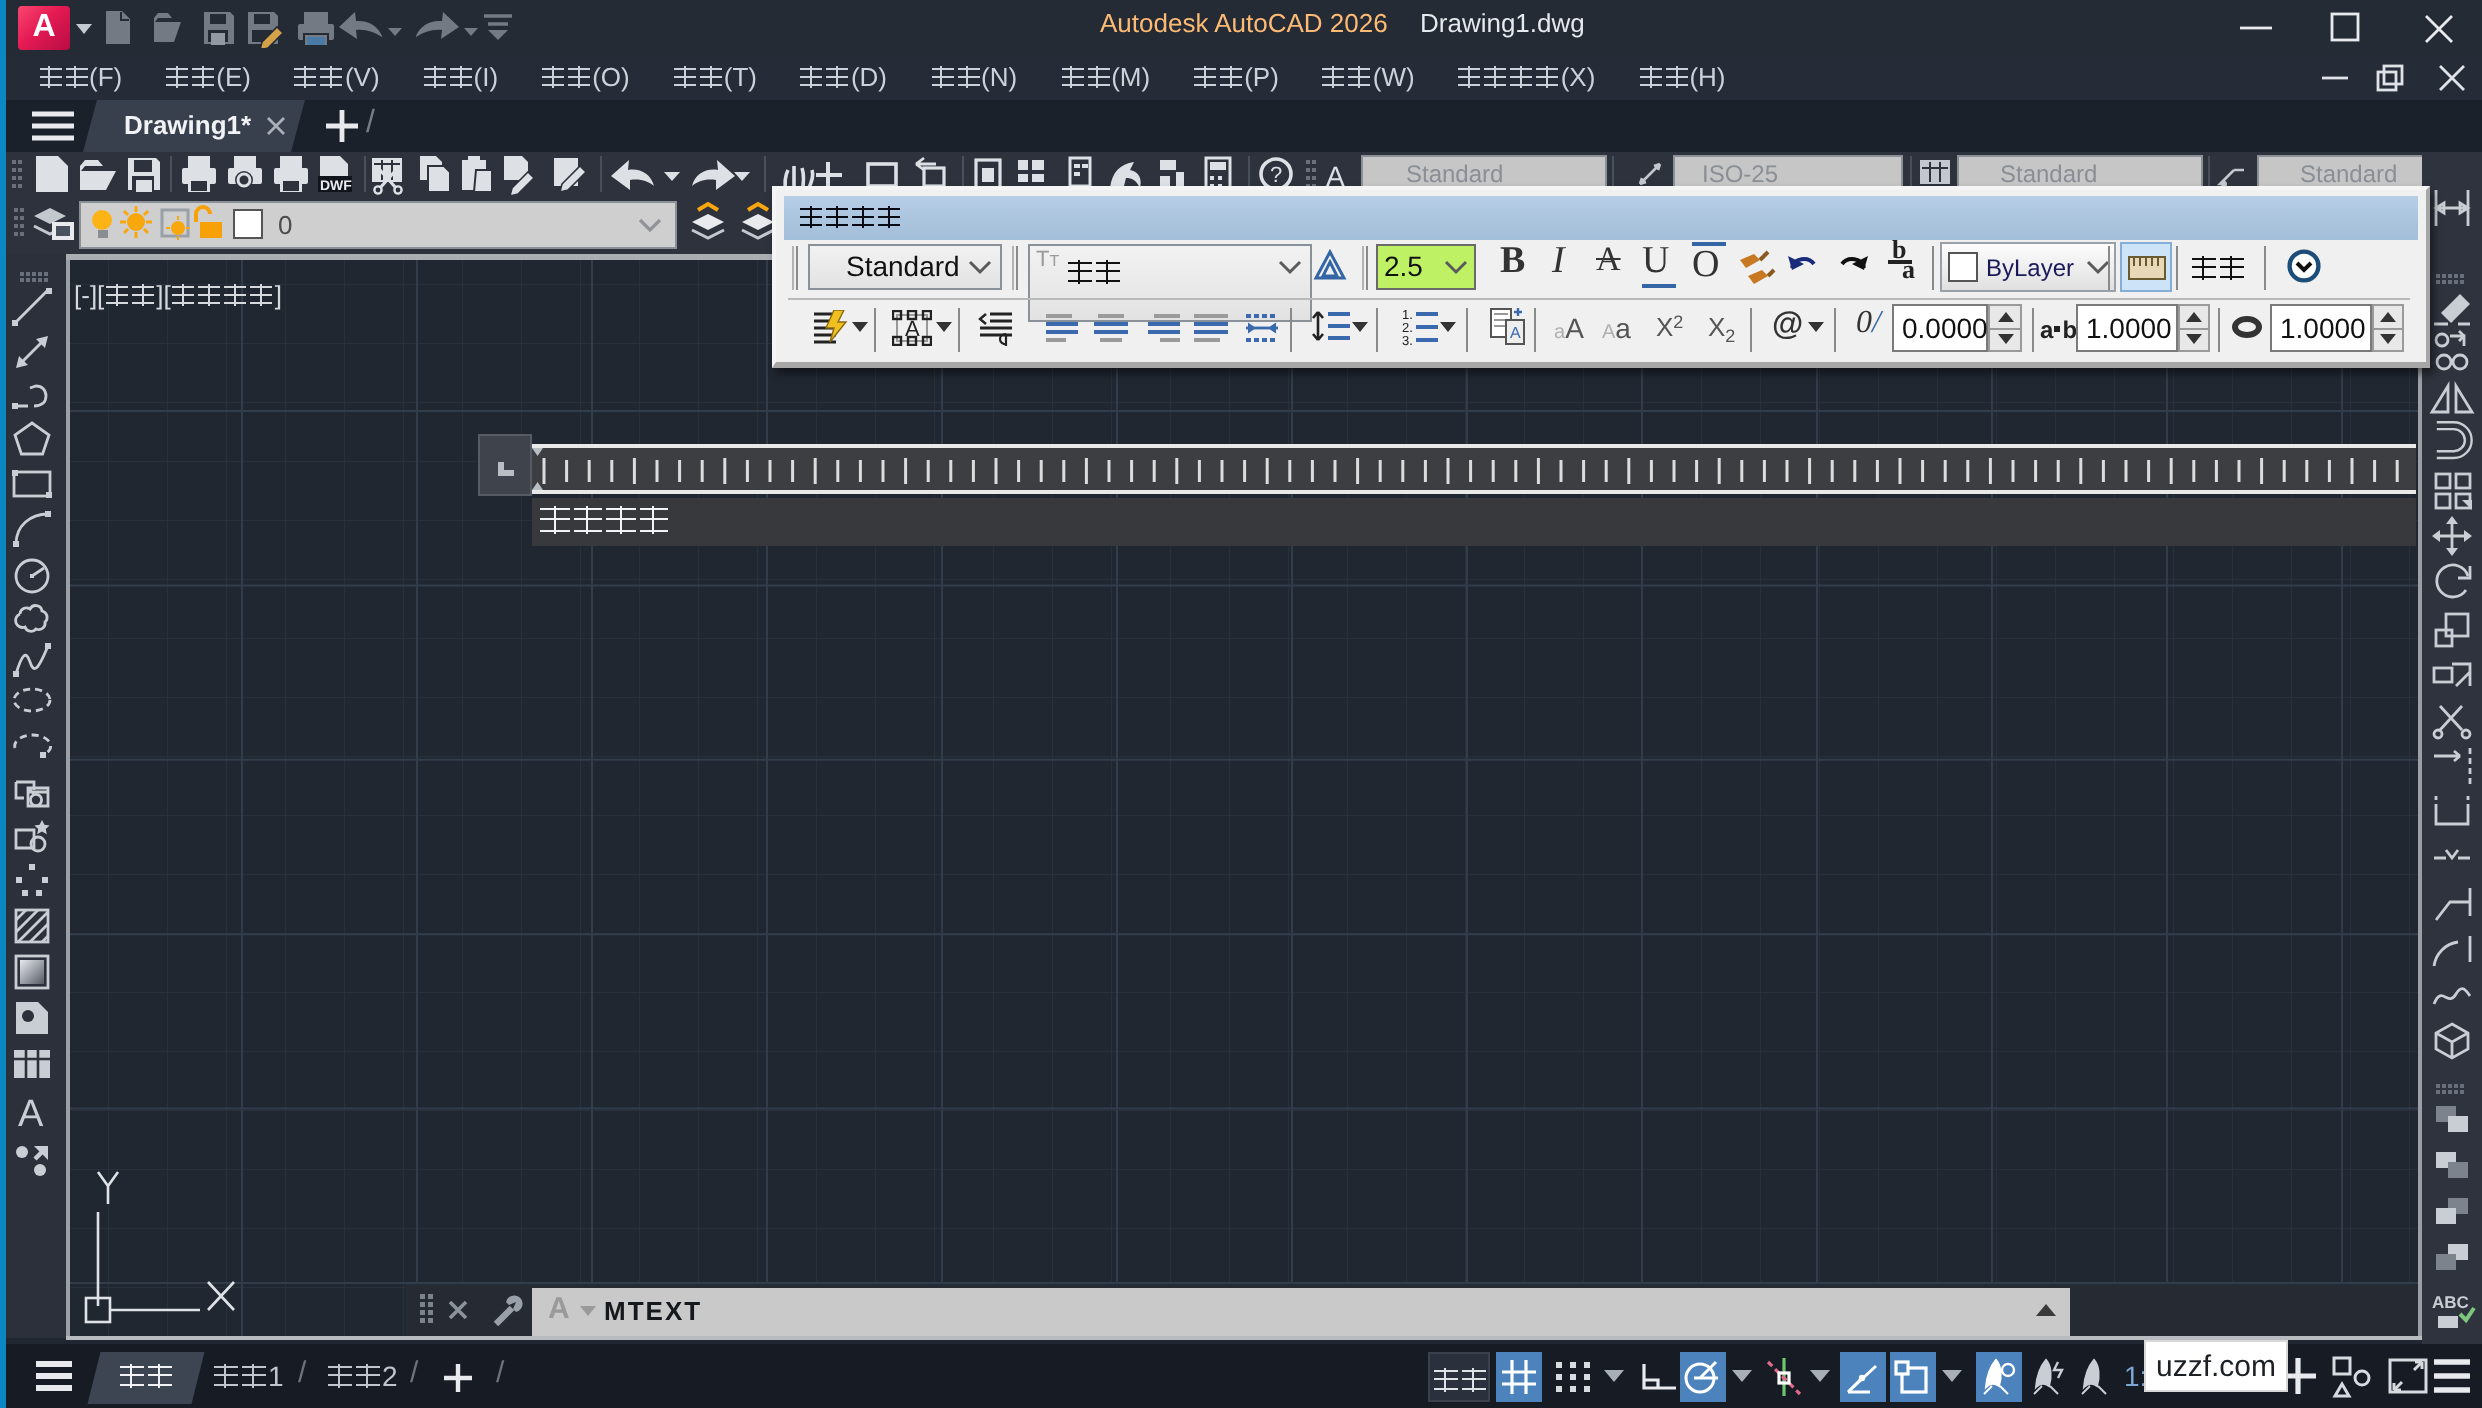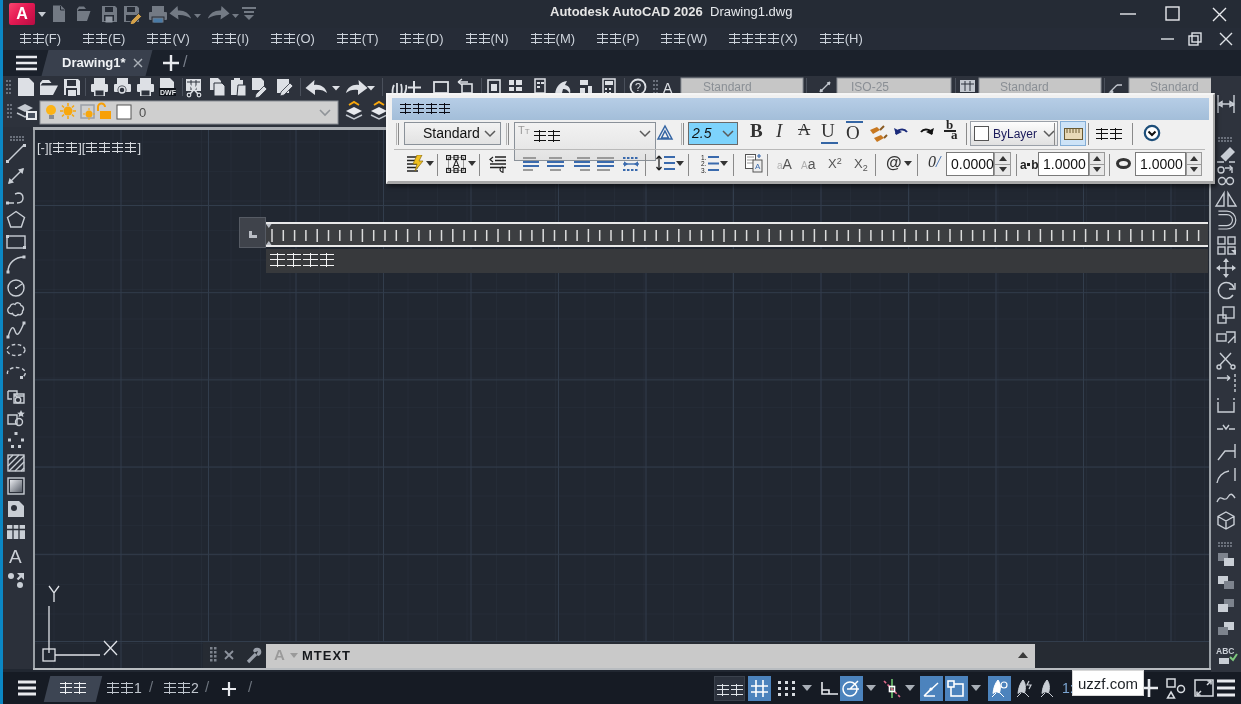--- a/index.html
+++ b/index.html
@@ -62,21 +62,21 @@
 
     <path d="M141 14 c-2 -5 -7 -8 -13 -7.5 l-0.5 -4.5 l-8 7.5 l9 6 l-0.5 -4.5 c5 -0.5 9 1 13 3.5 z" fill="#737a84"></path>
     <path d="M144 10 l3.5 4 l3.5 -4 z" fill="#737a84"></path>
 
     <path d="M158 14 c2 -5 7 -8 13 -7.5 l0.5 -4.5 l8 7.5 l-9 6 l0.5 -4.5 c-5 -0.5 -9 1 -13 3.5 z" fill="#737a84"></path>
     <path d="M182 10 l3.5 4 l3.5 -4 z" fill="#737a84"></path>
 
     <path d="M192 4 h14 M194 8 h10" stroke="#737a84" stroke-width="1.8"></path>
     <path d="M194 11 l5 5 l5 -5 z" fill="#737a84"></path>
   </svg>
-  <div class="abs" style="left:550px;top:4px;color:#e5e5e5;font-size:13px;font-weight:bold;">Autodesk AutoCAD 2026</div>
+  <div class="abs" style="left:550px;top:4px;color:#fdba74;font-size:13px;">Autodesk AutoCAD 2026</div>
   <div class="abs" style="left:710px;top:4px;color:#e6e9ed;font-size:13px;">Drawing1.dwg</div>
 
   <svg class="abs" style="left:1110px;top:0;" width="131" height="28" viewBox="0 0 131 28">
     <g stroke="#e8eaee" stroke-width="1.4" fill="none">
       <path d="M10 14 h16"></path>
       <rect x="56" y="7" width="13" height="13"></rect>
       <path d="M103 8 l13 13 M116 8 l-13 13"></path>
     </g>
   </svg>
 </div>
@@ -744,21 +744,21 @@
           <path d="M1 1 l5 5 l5 -5" stroke="#5a5a5a" stroke-width="1.5" fill="none"></path>
         </svg>
     </div>
 
     <svg class="abs" style="left:268px;top:4px" width="18" height="18" viewBox="0 0 18 18">
         <path d="M9 2 L16 15 H2 Z M9 7 L12.5 14 H5.5 Z" fill="none" stroke="#3465a4" stroke-width="1.5"></path>
       </svg>
     <div class="abs" style="left:293px;top:3px;width:1px;height:22px;background:#b3b3b3;"></div>
     <div class="abs" style="left:295px;top:3px;width:1px;height:22px;background:#8a8a8a;"></div>
 
-    <div class="abs" style="left:300px;top:2px;width:50px;height:23px;background:#7dd3fc;border:1px solid #6a6a6a;color:#111;font-size:14px;padding:2px 0 0 3px;font-style:italic;">2.5
+    <div class="abs" style="left:300px;top:2px;width:50px;height:23px;background:#bef264;border:1px solid #6a6a6a;color:#111;font-size:14px;padding:2px 0 0 3px;">2.5
       <svg class="abs" style="right:3px;top:7px" width="12" height="8" viewBox="0 0 12 8">
           <path d="M1 1 l5 5 l5 -5" stroke="#5a5a5a" stroke-width="1.5" fill="none"></path>
         </svg>
     </div>
     <div class="abs" style="left:362px;top:0px;width:17px;height:24px;color:#333;font-size:19px;font-weight:bold;font-family:'Liberation Serif',serif;">B</div>
     <div class="abs" style="left:388px;top:0px;width:14px;height:24px;color:#333;font-size:19px;font-style:italic;font-family:'Liberation Serif',serif;">I</div>
     <div class="abs" style="left:410px;top:0px;width:17px;height:24px;color:#333;font-size:17px;font-family:'Liberation Serif',serif;text-decoration:line-through;">A</div>
     <div class="abs" style="left:433px;top:0px;width:17px;height:24px;color:#333;font-size:19px;font-family:'Liberation Serif',serif;border-bottom:2px solid #3465a4;line-height:22px;">U</div>
     <div class="abs" style="left:458px;top:1px;width:17px;height:24px;color:#333;font-size:19px;font-family:'Liberation Serif',serif;border-top:2px solid #3465a4;line-height:20px;">O</div>
 

